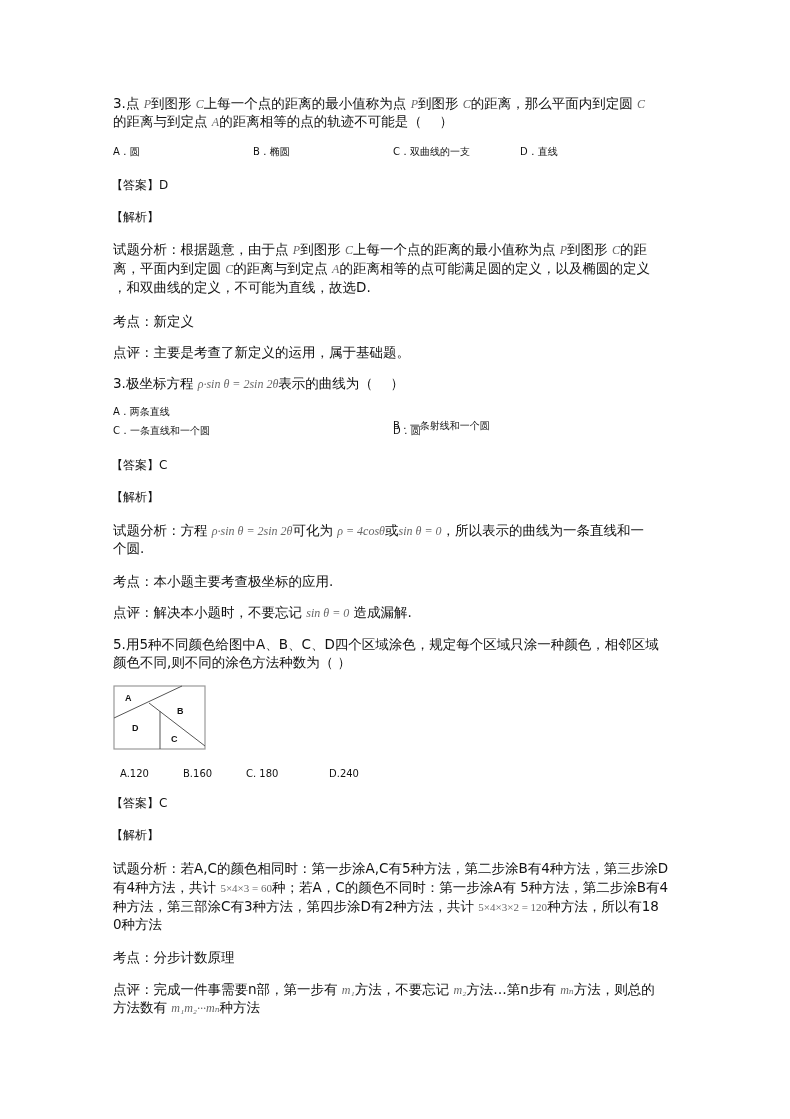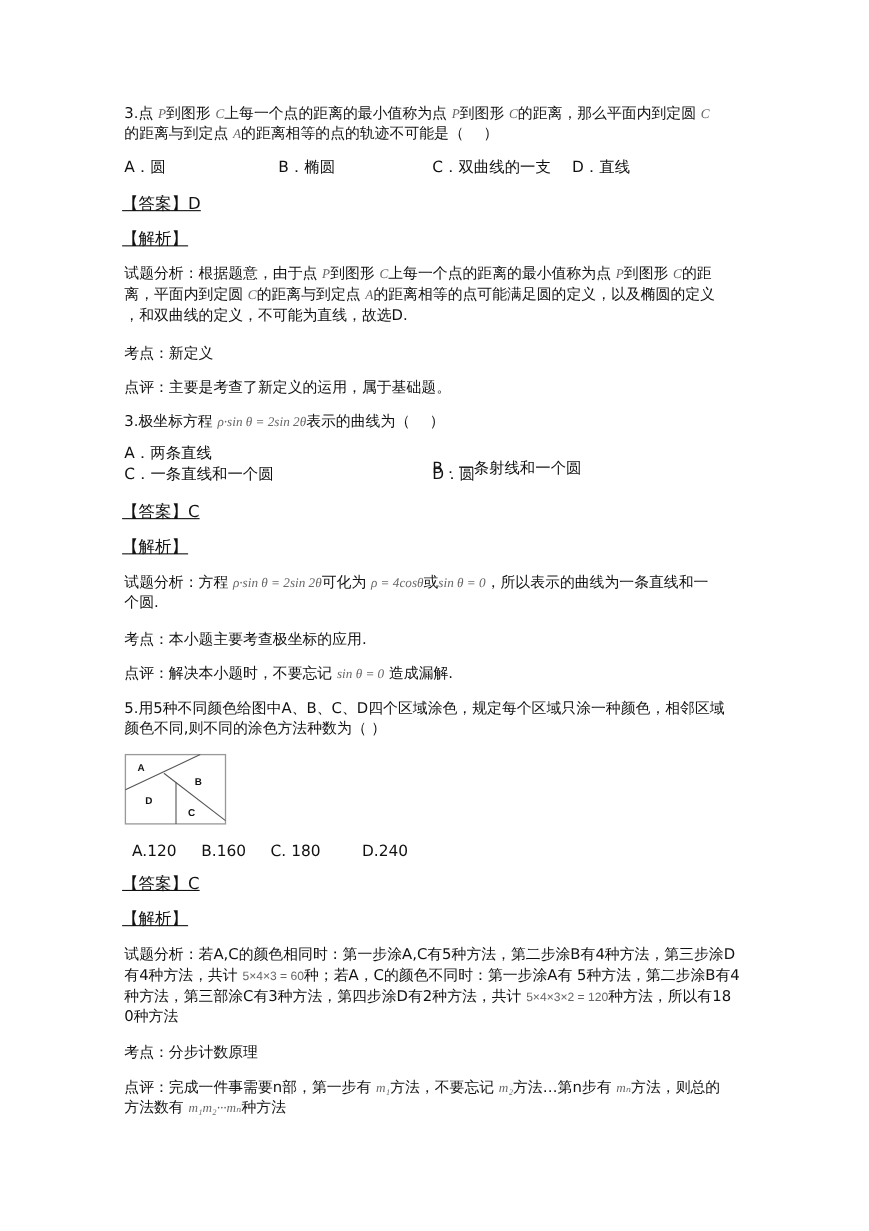--- a/index.html
+++ b/index.html
@@ -1,22 +1,22 @@
 <!DOCTYPE html>
 <html><head>
 <meta charset="utf-8">
 <style>
   html, body { margin:0; padding:0; background:#ffffff; }
   body { width:790px; height:1119px; position:relative; overflow:hidden;
          font-family:"DejaVu Sans", "Liberation Sans", sans-serif; color:#111; }
   .ln { position:absolute; left:113px; font-size:13.5px; line-height:18px; height:18px; white-space:nowrap; }
   .m { font-family:"Liberation Serif","DejaVu Serif",serif; font-style:italic; color:#666; font-size:12px; }
-  .mr { font-family:Liberation Sans, sans-serif; color:#666; font-size:11px;text-align:center; }
-  .hdr { font-size:15px;text-decoration:underline; }
-  .opt { position:absolute; font-size:14px; line-height:18px; white-space:nowrap; }
+  .mr { font-family:Liberation Serif, serif; color:#666; font-size:11px;text-align:center; }
+  .hdr { font-size:12px; }
+  .opt { position:absolute; font-size:10px; line-height:18px; white-space:nowrap; }
   svg.diagram { position:absolute; left:112px; top:684px; }
   .dlabel { font-family:"Liberation Sans", sans-serif; font-weight:bold; font-size:9px; fill:#111; }
 </style>
 </head>
 <body>
 
 <div class="ln" style="top:94px">
   <span>3.点 </span><span class="m">P</span><span>到图形 </span><span class="m">C</span><span>上每一个点的距离的最小值称为点 </span><span class="m">P</span><span>到图形 </span><span class="m">C</span><span>的距离，那么平面内到定圆 </span><span class="m">C</span>
 </div>
 <div class="ln" style="top:112px">

